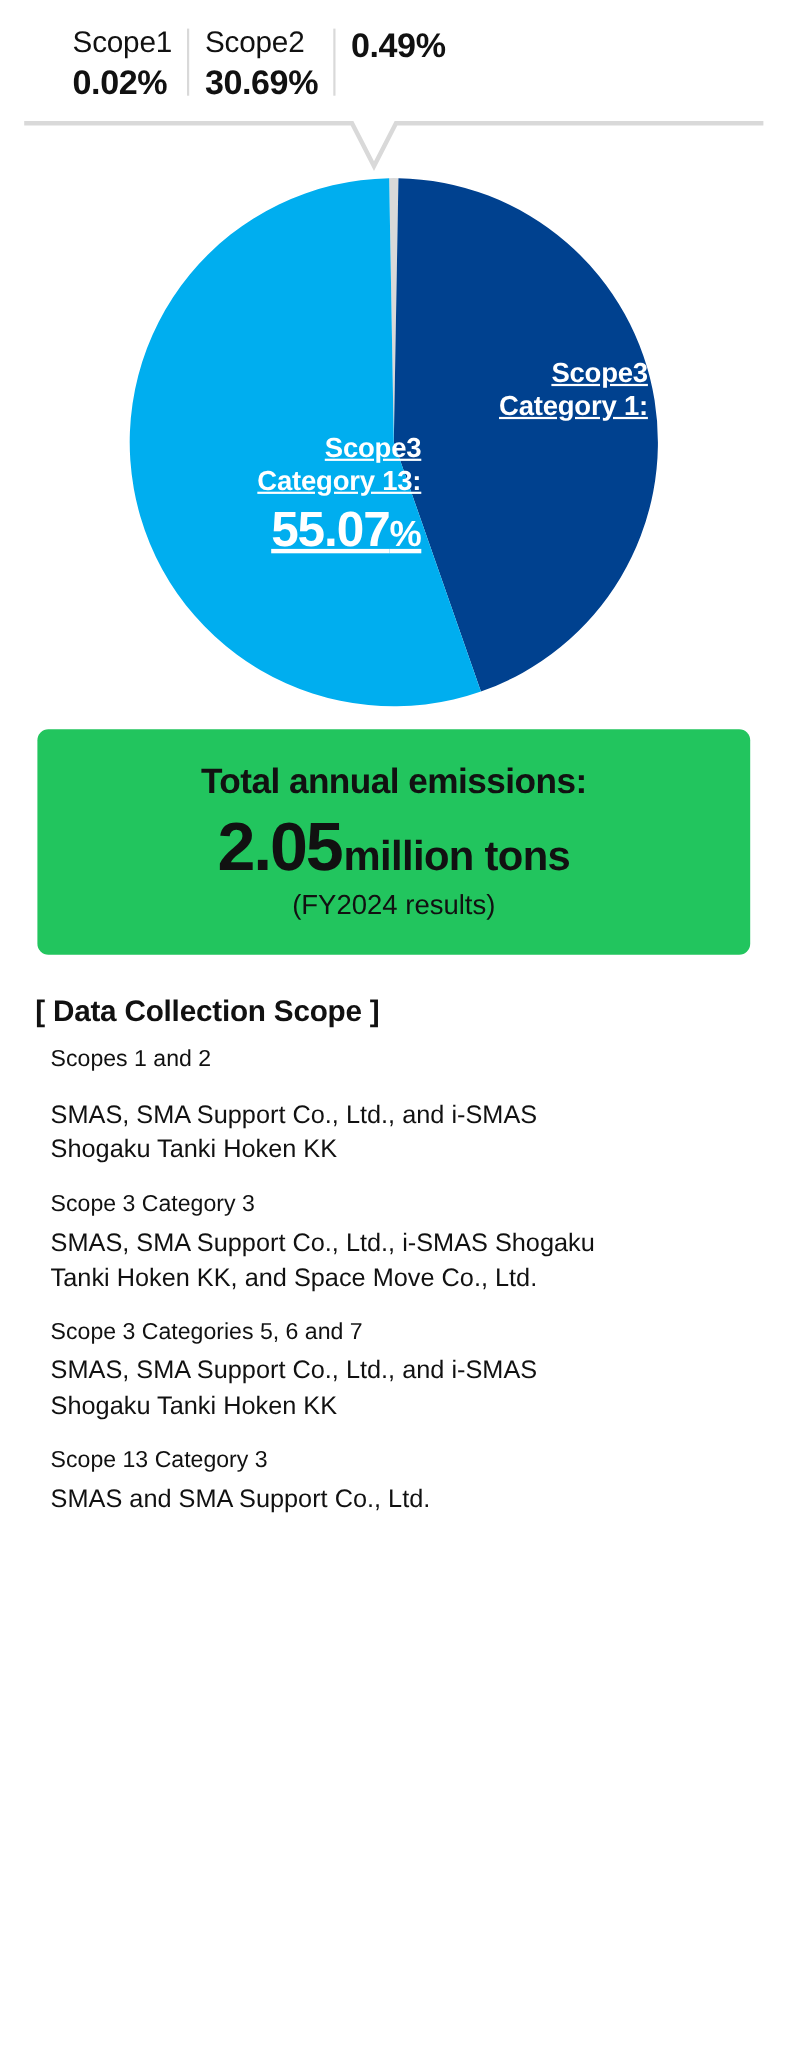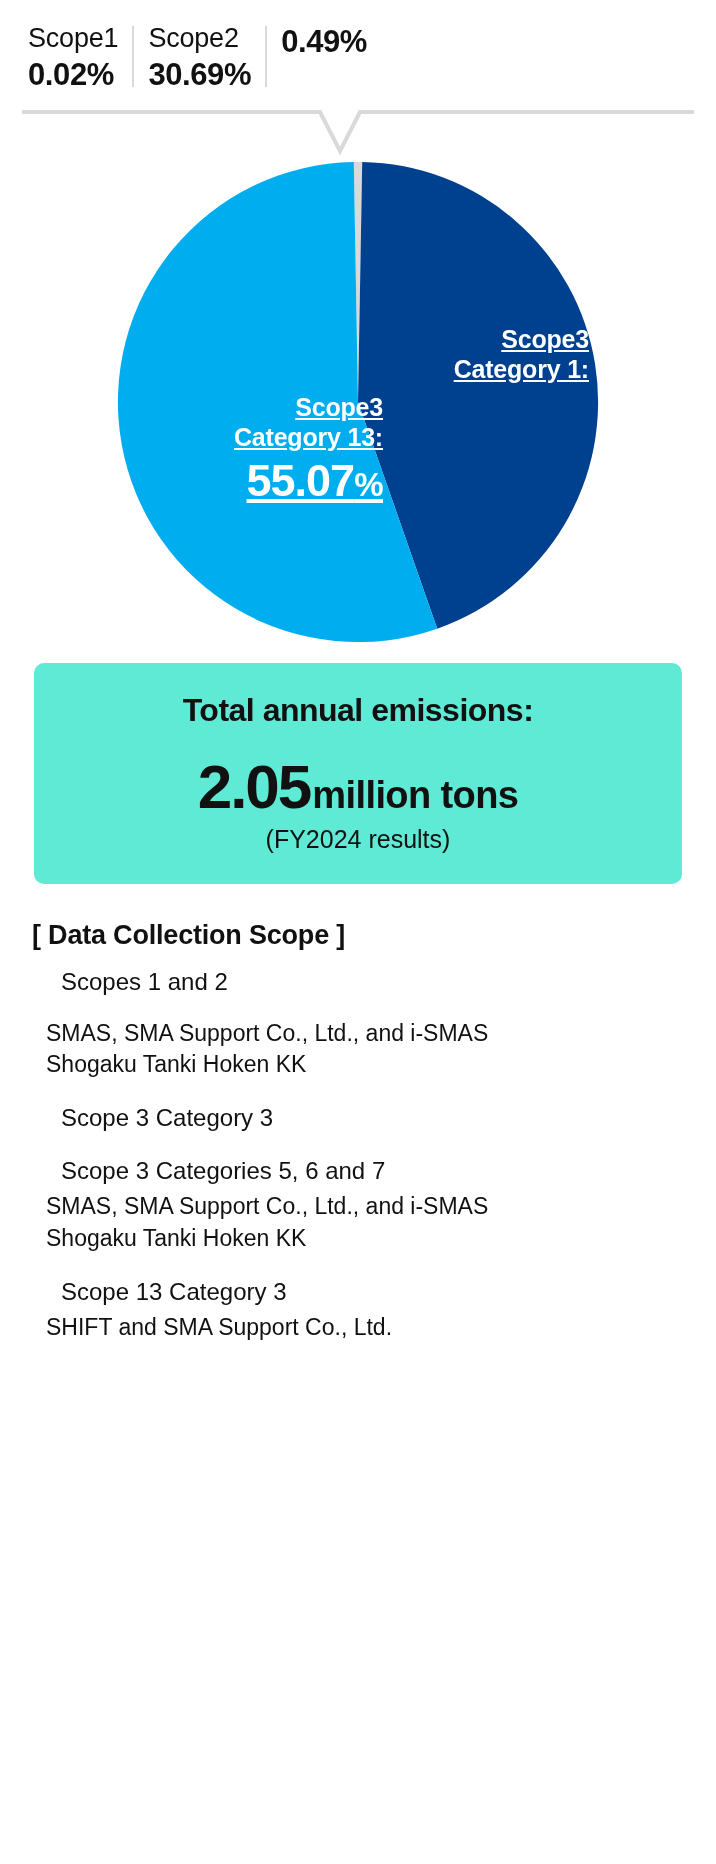--- a/index.html
+++ b/index.html
@@ -12,20 +12,21 @@
     color: #111111;
     overflow: hidden;
     position: relative;
   }
 
   
   .stats-row {
     display: flex;
     align-items: stretch;
     padding: 22px 22px 0 22px;
+    margin-left: 38px;
   }
   .stat-cell {
     padding: 0 14px;
     display: flex;
     flex-direction: column;
     justify-content: flex-start;
   }
   .stat-cell:first-child { padding-left: 6px; }
   .stat-divider {
     width: 2px;
@@ -89,34 +90,34 @@
     margin-top: 2px;
   }
   .slice-label .pct .sign { font-size: 33px; letter-spacing: -0.5px; }
 
   #label-cat1 { right: 14px; top: 168px; width: 230px; }
   #label-cat13 { left: 20px; top: 236px; width: 250px; }
 
   
   .total-box {
     margin: 16px 34px 0 34px;
-    background: #5eead4;
+    background: #22c55e;
     border-radius: 10px;
     padding: 28px 20px 30px 20px;
     text-align: center;
   }
   .total-title {
     font-size: 32px;
     font-weight: 700;
     letter-spacing: -0.5px;
     color: #111111;
     line-height: 1.2;
   }
   .total-amount {
-    margin-top: 24px;
+    margin-top: 8px;
     line-height: 1.05;
     white-space: nowrap;
   }
   .total-amount .num {
     font-size: 62px;
     font-weight: 700;
     letter-spacing: -2px;
     color: #111111;
   }
   .total-amount .unit {
@@ -138,26 +139,25 @@
   .scope-heading {
     font-size: 27px;
     font-weight: 700;
     letter-spacing: -0.2px;
     color: #111111;
     margin-bottom: 14px;
   }
   .scope-item { margin: 0 0 20px 14px; }
   .scope-item:last-child { margin-bottom: 0; }
   .scope-item-label {
-    font-size: 24px;
+    font-size: 21px;
     font-weight: 400;
     color: #111111;
     line-height: 1.38;
     margin-bottom: 4px;
-    margin-left: 15px;
   }
   .scope-item-value {
     font-size: 23px;
     font-weight: 400;
     color: #111111;
     line-height: 1.38;
     max-width: 520px;
   }
 </style>
 </head>
@@ -227,24 +227,25 @@
   <div class="scope-item">
     <div class="scope-item-label">Scopes 1 and 2</div>
   </div>
 
   <div class="scope-item">
     <div class="scope-item-value">SMAS, SMA Support Co., Ltd., and i-SMAS Shogaku Tanki Hoken KK</div>
   </div>
 
   <div class="scope-item">
     <div class="scope-item-label">Scope 3 Category 3</div>
+    <div class="scope-item-value">SMAS, SMA Support Co., Ltd., i-SMAS Shogaku Tanki Hoken KK, and Space Move Co., Ltd.</div>
   </div>
 
   <div class="scope-item">
     <div class="scope-item-label">Scope 3 Categories 5, 6 and 7</div>
     <div class="scope-item-value">SMAS, SMA Support Co., Ltd., and i-SMAS Shogaku Tanki Hoken KK</div>
   </div>
 
   <div class="scope-item">
     <div class="scope-item-label">Scope 13 Category 3</div>
-    <div class="scope-item-value">SHIFT and SMA Support Co., Ltd.</div>
+    <div class="scope-item-value">SMAS and SMA Support Co., Ltd.</div>
   </div>
 </div>
 
 </body></html>

